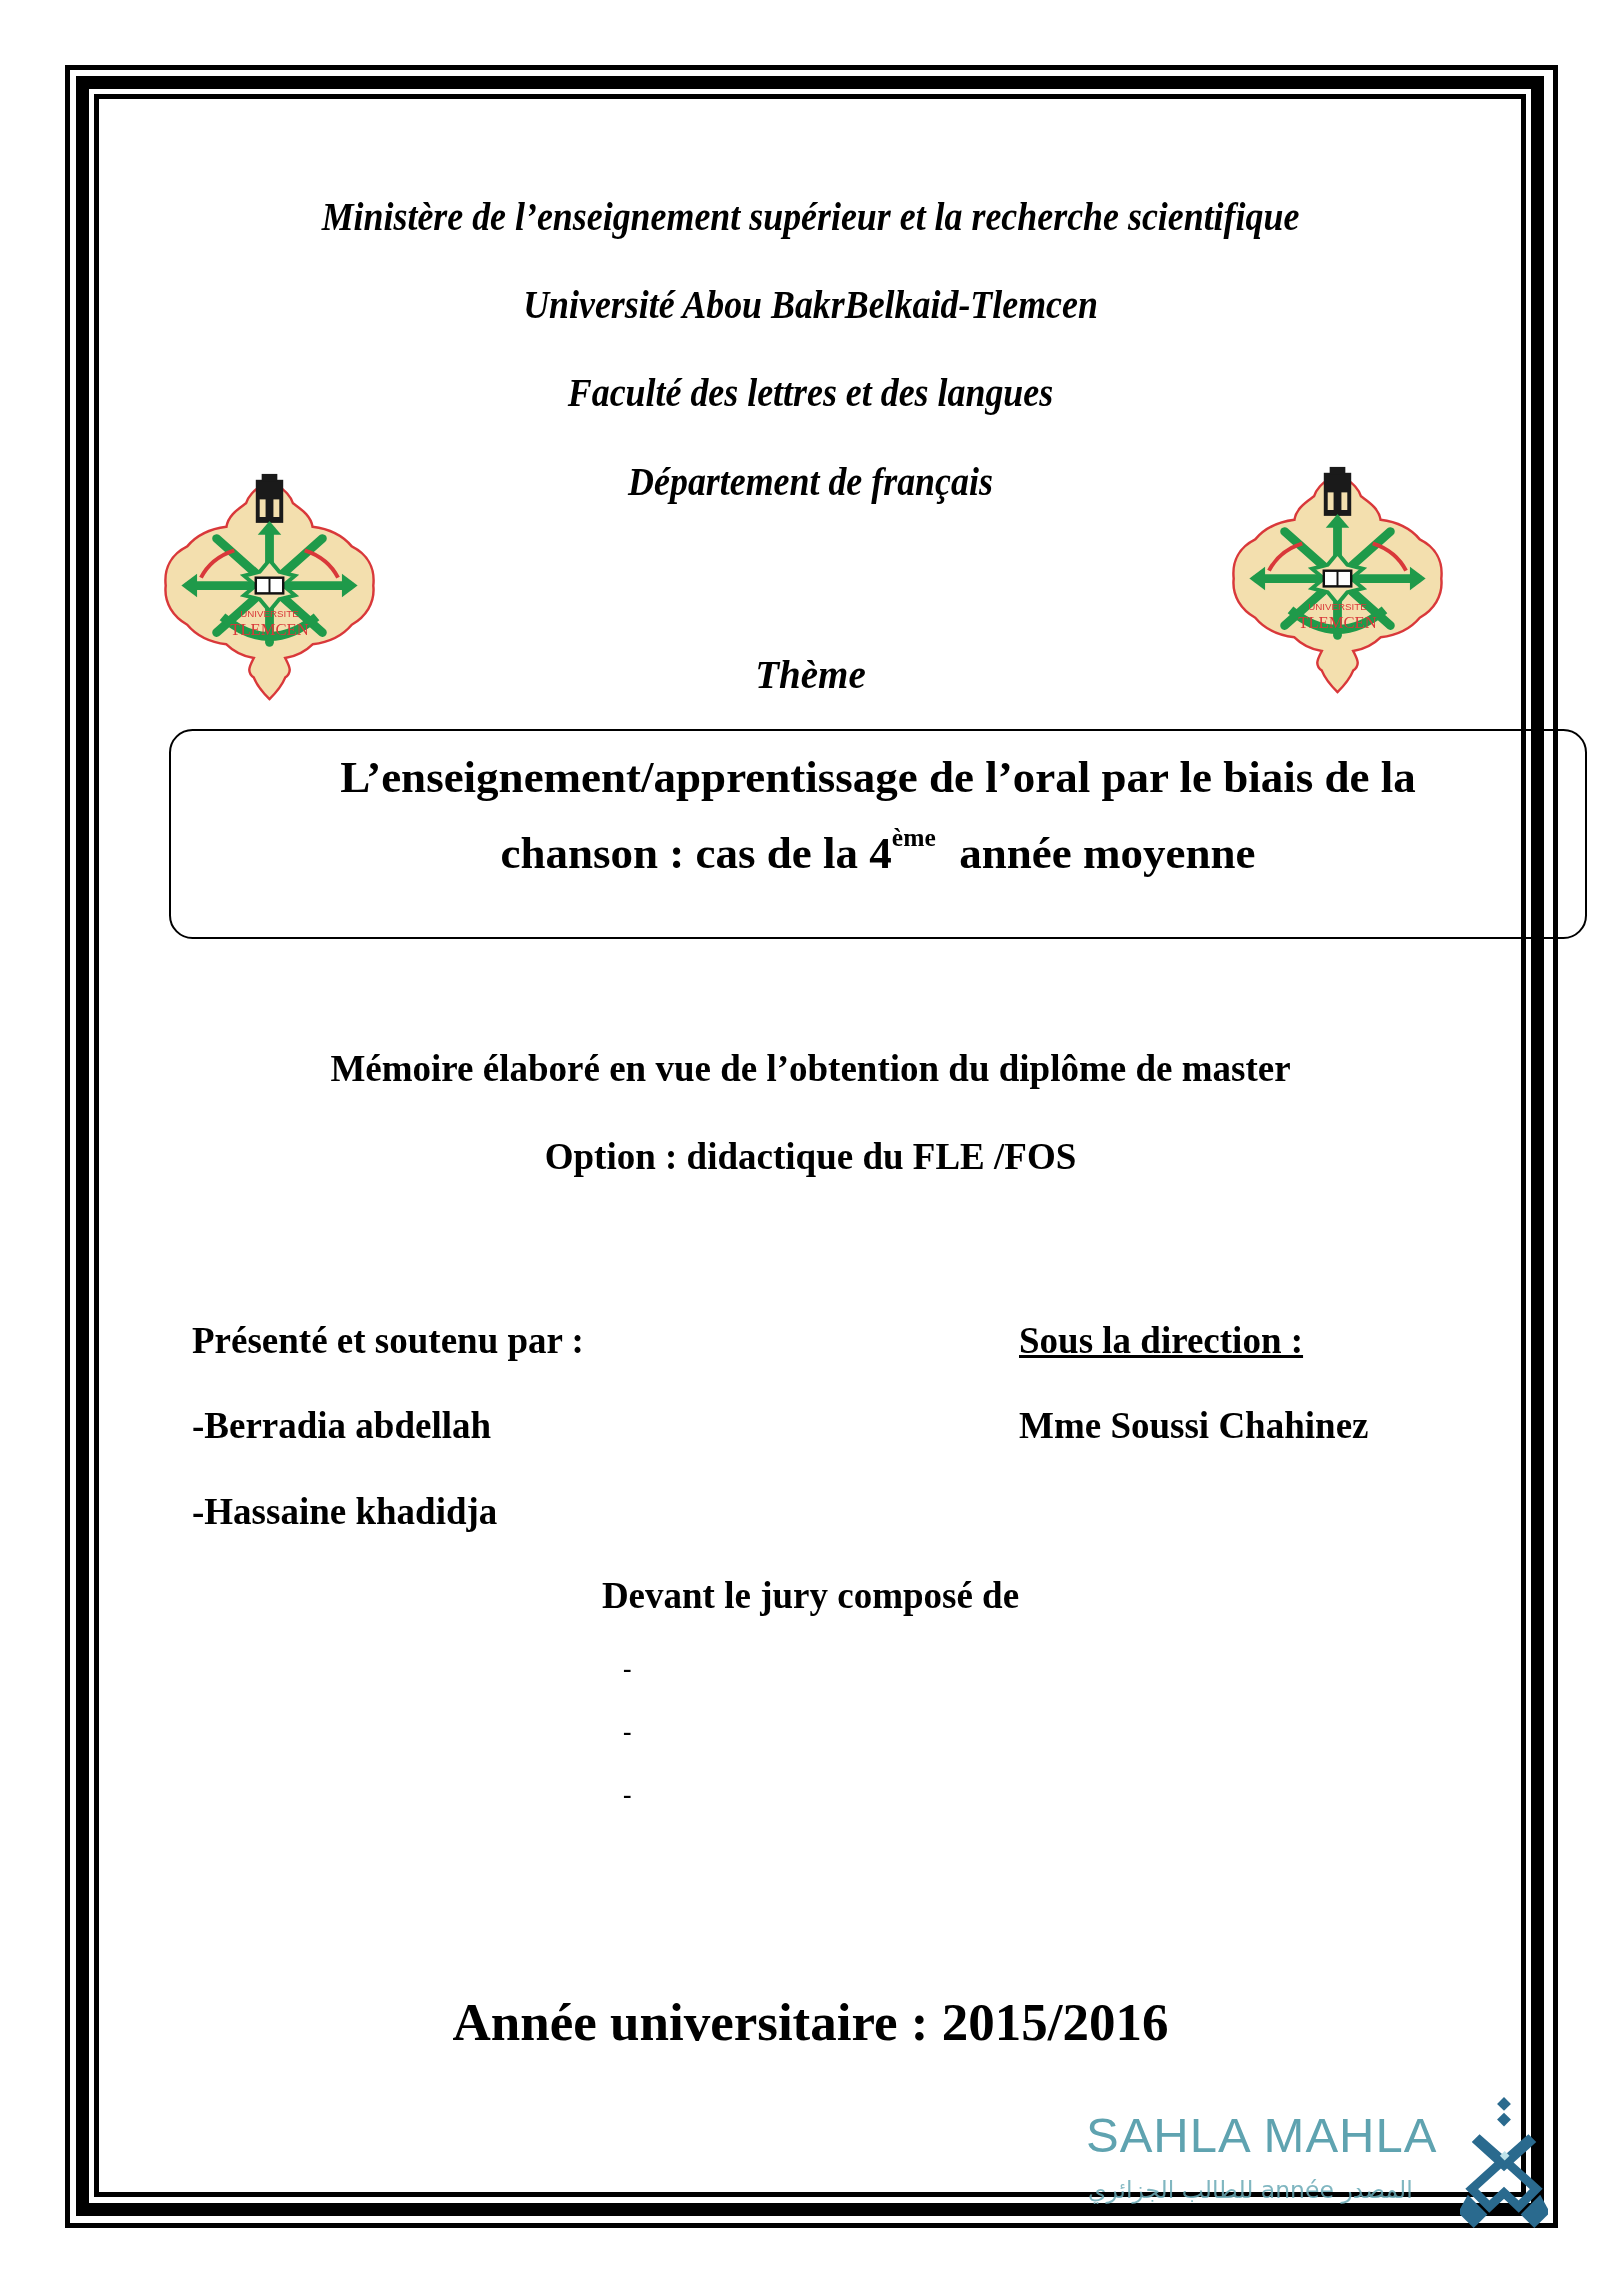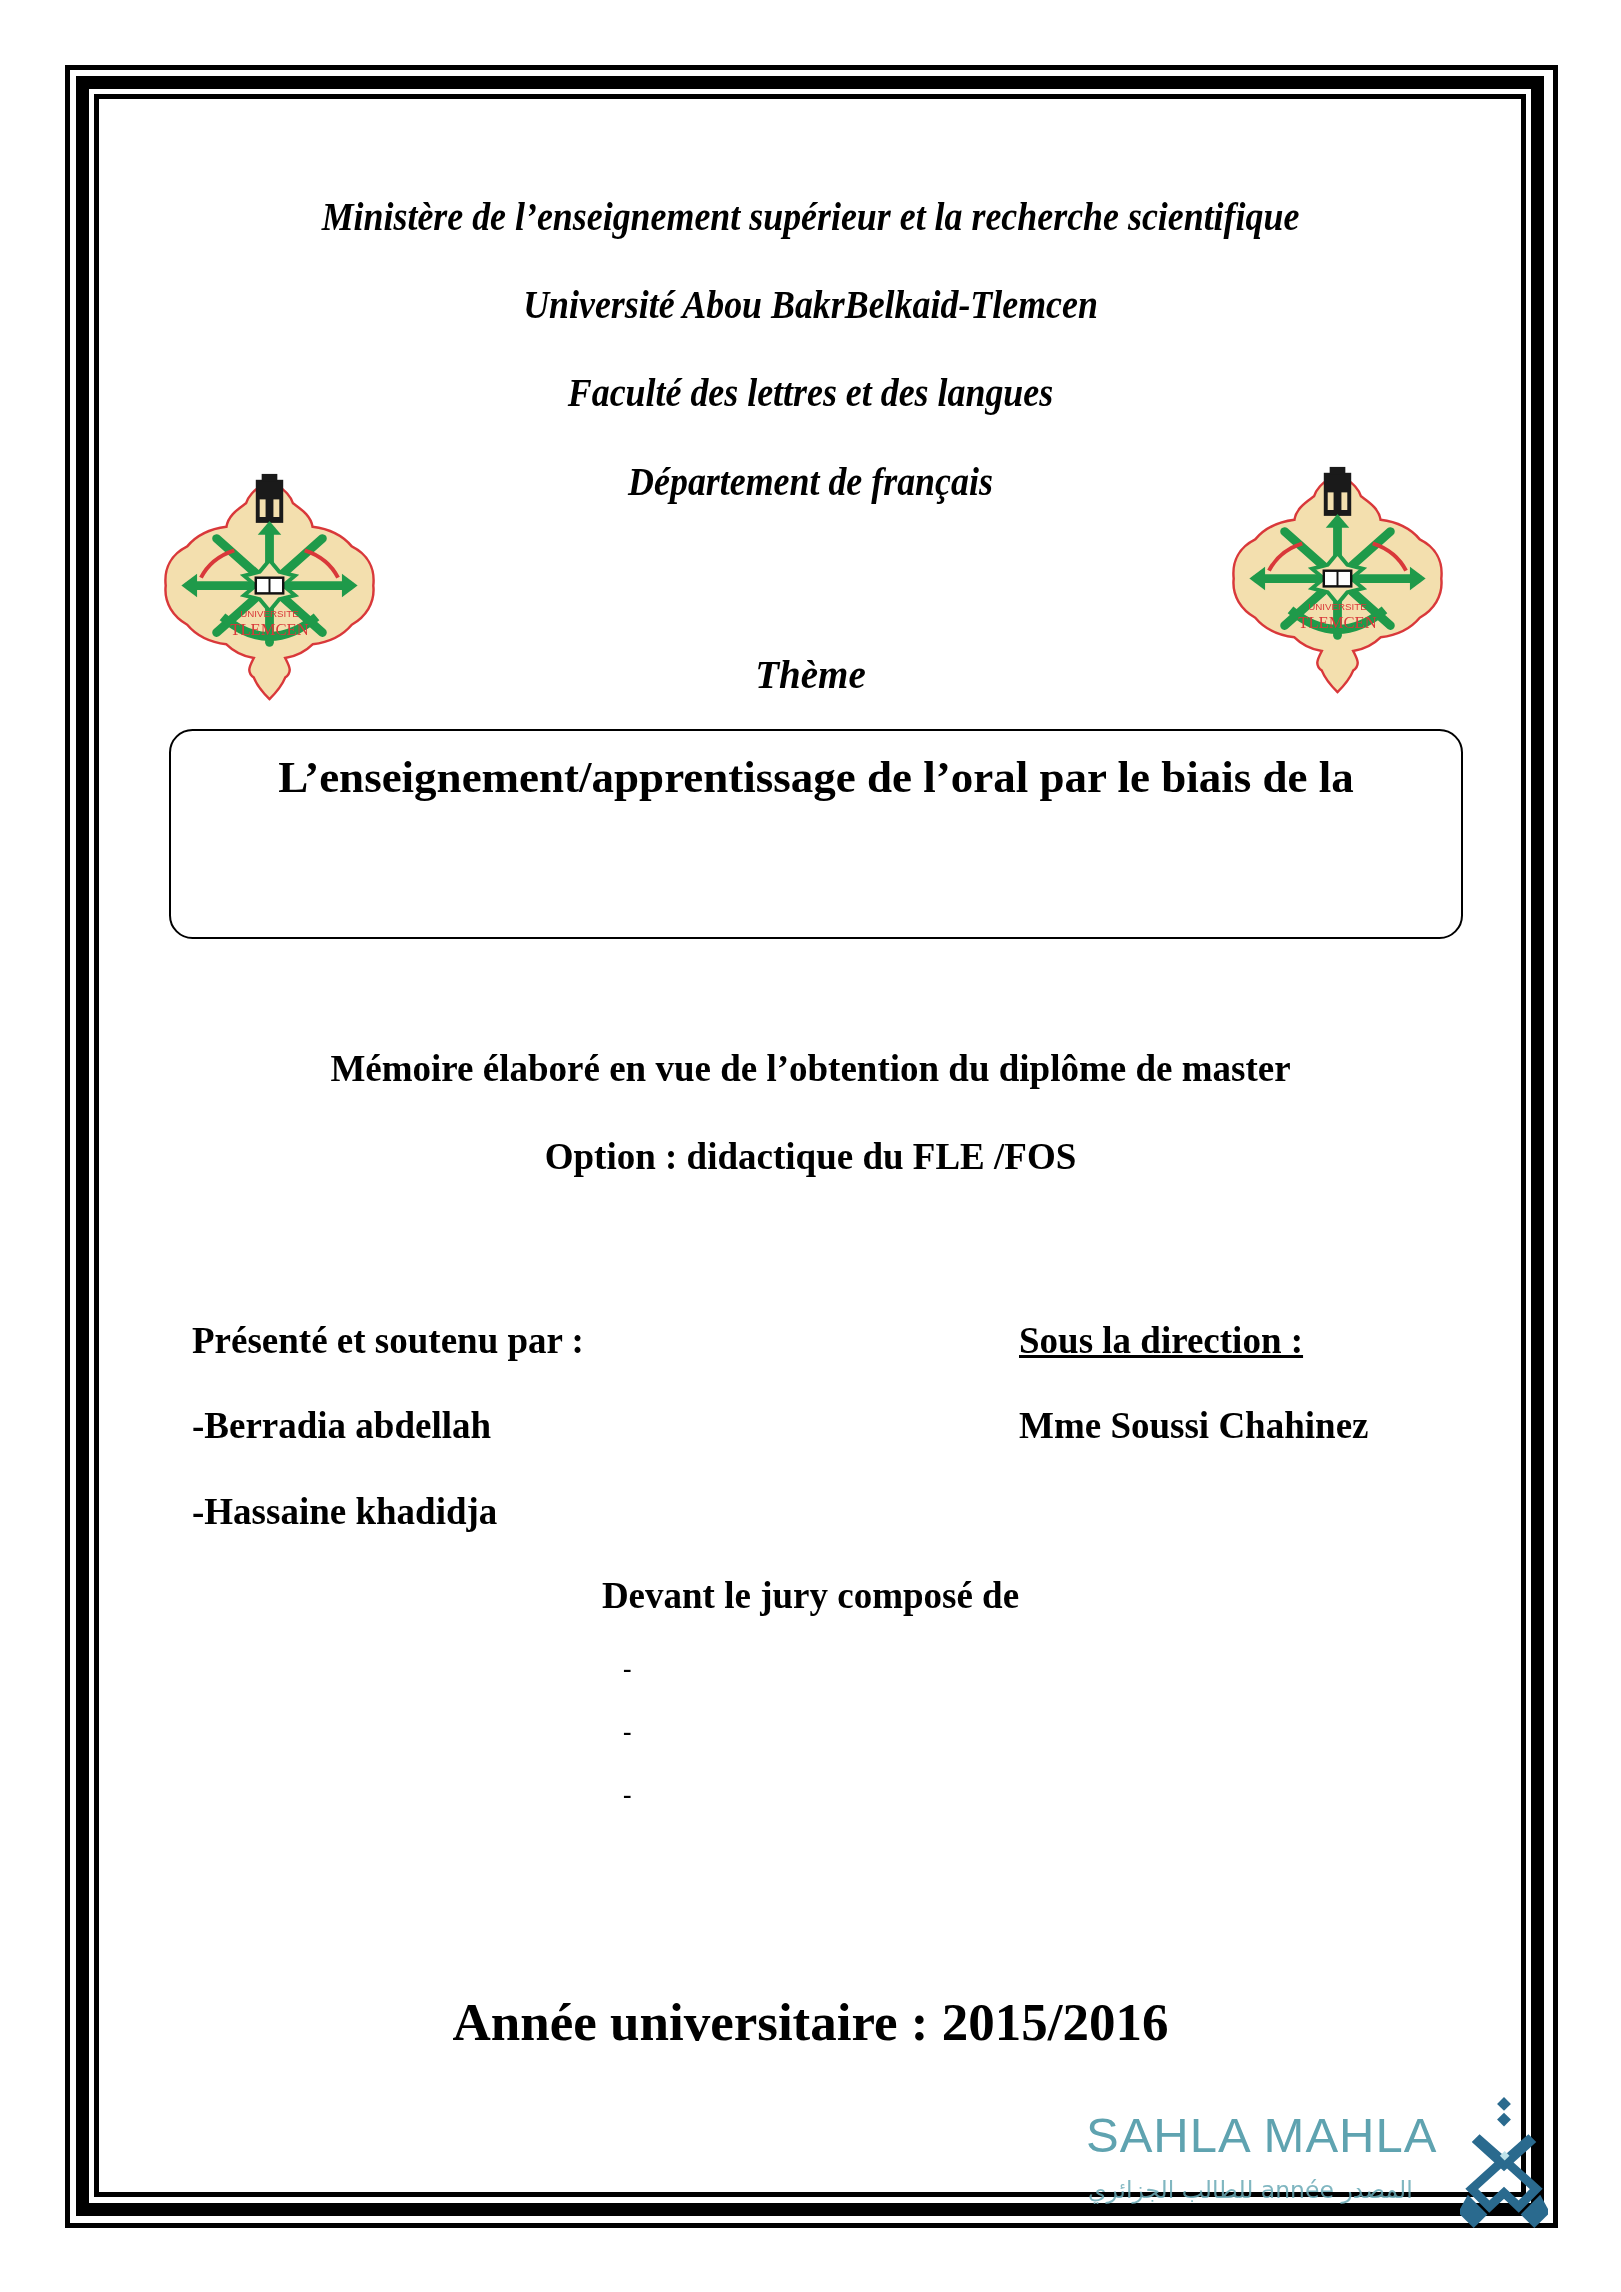--- a/index.html
+++ b/index.html
@@ -20,21 +20,21 @@
   #l3 { top: 370px; }
   #l4 { top: 459px; }
 
   .logo { position: absolute; width: 235px; height: 235px; }
   #logo-left  { left: 152px; top: 470px; }
   #logo-right { left: 1220px; top: 463px; }
 
   #theme { top: 652px; font-style: italic; font-weight: bold; font-size: 39px; }
 
   .title-box {
-    position: absolute; left: 169px; top: 729px; width: 1294px; height: 210px;
+    position: absolute; left: 169px; top: 729px; width: 1418px; height: 210px;
     border: 2px solid #000; border-radius: 23.5px;
   }
   .title-text {
     position: absolute; left: 0; width: 100%; text-align: center;
     font-weight: bold; font-size: 45px; white-space: nowrap;
   }
   #t1 { top: 19.6px; }
   #t2 { top: 92px; }
   .sup { font-size: 25.5px; vertical-align: 21.6px; margin-right: 23.5px; }
 
@@ -132,20 +132,23 @@
     <path d="M190 110 Q180 90 156 82" stroke="#d9383a" stroke-width="4" fill="none"></path>
     <text x="120" y="150" font-size="10" text-anchor="middle" fill="#d9383a" font-family="Liberation Sans, sans-serif">UNIVERSITE</text>
     <text x="120" y="168" font-size="17" text-anchor="middle" fill="#d9383a" font-family="Liberation Serif, serif">TLEMCEN</text>
   </g>
 </svg>
 
 <div id="theme" class="line">Thème</div>
 
 <div class="title-box">
   <div id="t1" class="title-text">L’enseignement/apprentissage de l’oral  par le biais de la</div>
+  <div id="t2" class="title-text">
+    <span>chanson : cas de la 4</span><span class="sup">ème</span><span>année moyenne</span>
+  </div>
 </div>
 
 <div id="memoire" class="line body-line">Mémoire élaboré en vue de l’obtention du diplôme de master</div>
 <div id="option" class="line body-line">Option : didactique du FLE /FOS</div>
 
 <div id="presente" class="col">Présenté et soutenu par :</div>
 <div id="student1" class="col">-Berradia abdellah</div>
 <div id="student2" class="col">-Hassaine khadidja</div>
 <div id="direction" class="col">Sous la direction :</div>
 <div id="director" class="col">Mme Soussi Chahinez</div>

